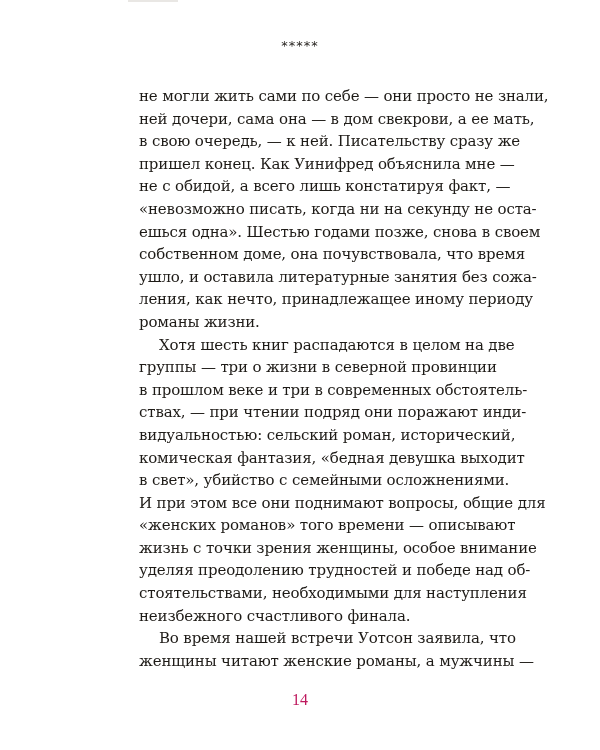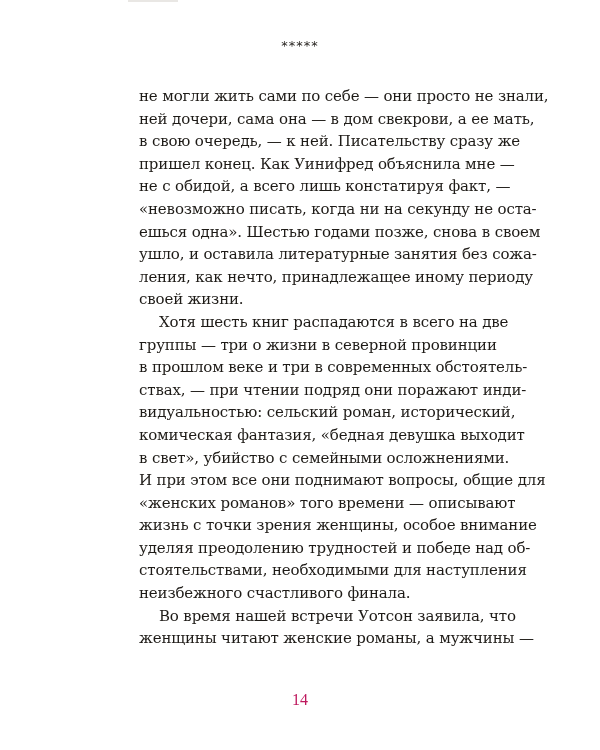--- a/index.html
+++ b/index.html
@@ -75,24 +75,25 @@
 <div class="ornament">*****</div>
 
 <div class="text-block">
   <span class="line">не могли жить сами по себе — они просто не знали,</span>
   <span class="line">ней дочери, сама она — в дом свекрови, а ее мать,</span>
   <span class="line">в свою очередь, — к ней. Писательству сразу же</span>
   <span class="line">пришел конец. Как Уинифред объяснила мне —</span>
   <span class="line">не с обидой, а всего лишь констатируя факт, —</span>
   <span class="line">«невозможно писать, когда ни на секунду не оста-</span>
   <span class="line">ешься одна». Шестью годами позже, снова в своем</span>
+  <span class="line">собственном доме, она почувствовала, что время</span>
   <span class="line">ушло, и оставила литературные занятия без сожа-</span>
   <span class="line">ления, как нечто, принадлежащее иному периоду</span>
-  <span class="line last">своей жизни.</span>
-  <span class="line indent">Хотя шесть книг распадаются в всего на две</span>
+  <span class="line last">романы жизни.</span>
+  <span class="line indent">Хотя шесть книг распадаются в целом на две</span>
   <span class="line">группы — три о жизни в северной провинции</span>
   <span class="line">в прошлом веке и три в современных обстоятель-</span>
   <span class="line">ствах, — при чтении подряд они поражают инди-</span>
   <span class="line">видуальностью: сельский роман, исторический,</span>
   <span class="line">комическая фантазия, «бедная девушка выходит</span>
   <span class="line">в свет», убийство с семейными осложнениями.</span>
   <span class="line">И при этом все они поднимают вопросы, общие для</span>
   <span class="line">«женских романов» того времени — описывают</span>
   <span class="line">жизнь с точки зрения женщины, особое внимание</span>
   <span class="line">уделяя преодолению трудностей и победе над об-</span>

